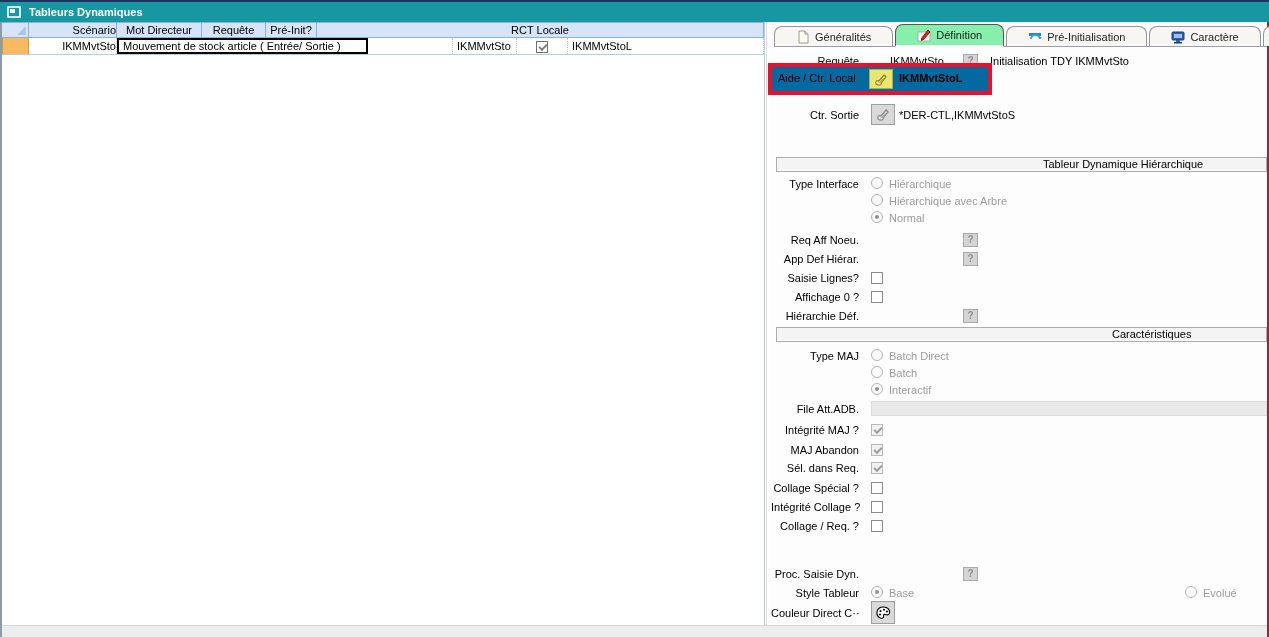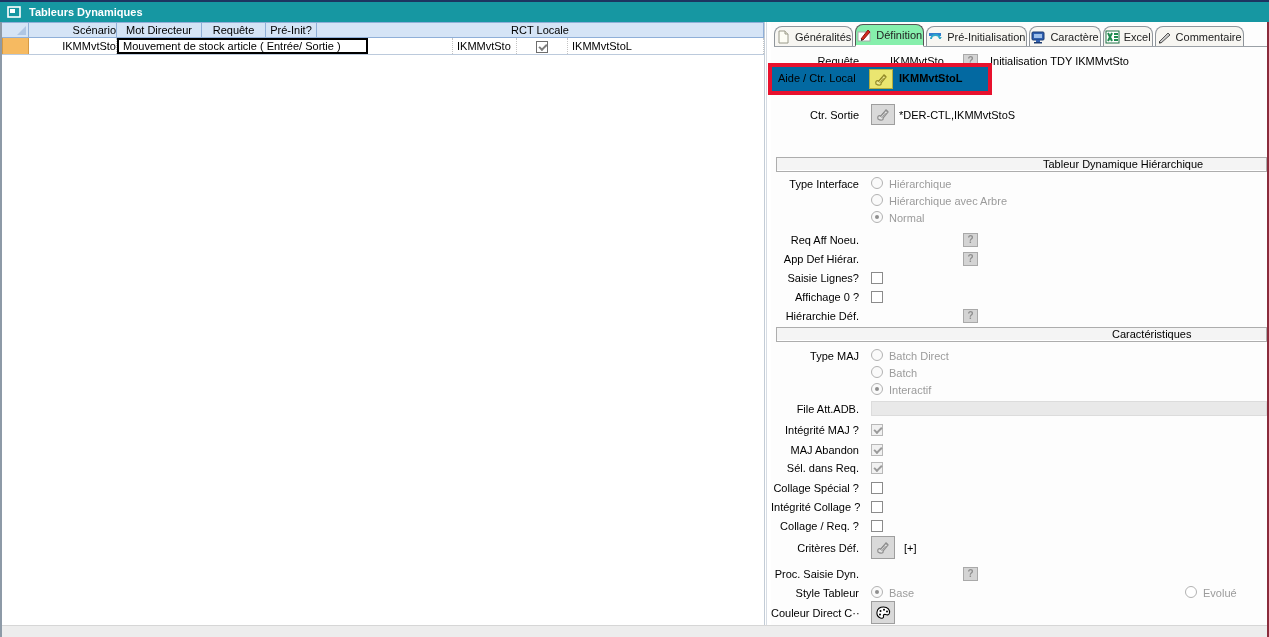--- a/index.html
+++ b/index.html
@@ -35,21 +35,21 @@
   .gr-cell.center { text-align:center; padding-left:0; }
 
   .c0{width:27px;} .c1{width:88px;text-align:right;} .c2{width:251px;} .c3{width:85px;} .c4{width:64px;} .c5{width:51px;} .c6{flex:1;}
 
   
   .right-panel { position:absolute; left:771px; top:22px; right:2px; bottom:12px; background:#fdfdfd; font-size:11px; }
 
   
   .tabbar { position:absolute; top:2px; left:3px; right:0; height:23px; display:flex; align-items:flex-end;
     gap:2px; border-bottom:1px solid #9aa0a6; }
-  .tab { display:flex; align-items:center; gap:4px; height:20px; padding:0 1px;
+  .tab { display:flex; align-items:center; gap:4px; height:20px; padding:0 21px;
     background:#f7f6f2; border:1px solid #8f959b; border-bottom:none; border-radius:8px 8px 0 0;
     font-size:11px; color:#222; white-space:nowrap; position:relative; }
   .tab.active { height:23px; background:#86efac; font-weight:normal; z-index:2; margin-bottom:-1px;
     border-color:#555; border-bottom:2px solid #fff; }
   .ticon { width:15px; height:14px; flex:0 0 auto; }
 
   
   .frow { position:absolute; left:0; right:0; height:16px; line-height:16px; }
   .flabel { position:absolute; left:0; width:88px; text-align:right; color:#000; white-space:nowrap; }
   .fval { position:absolute; left:119px; color:#000; white-space:nowrap; }
@@ -327,31 +327,20 @@
     <div class="frow" style="top:477px">
       <span class="flabel">Intégrité Collage ?</span>
       <span class="cb"></span>
     </div>
 
     <div class="frow" style="top:496px">
       <span class="flabel">Collage / Req. ?</span>
       <span class="cb"></span>
     </div>
 
-    <div class="frow" style="top:518px">
-      <span class="flabel">Critères Déf.</span>
-      <span class="ibtn" style="top:-4px;height:23px">
-        <svg viewBox="0 0 17 15">
-            <path d="M3 12 C2 9 4 8 6 9 L11 3 L13 5 L8 11 C9 13 6 14 3 12 z" fill="#e3e3e3" stroke="#8e8e8e" stroke-width="1.2"></path>
-            <path d="M11 3 L13 5" stroke="#8e8e8e" stroke-width="1.2"></path>
-            <path d="M5 10 L9 5 M6.5 11 L10.5 6" stroke="#8e8e8e" stroke-width="0.8"></path>
-          </svg>
-      </span>
-      <span class="fval2" style="left:133px">[+]</span>
-    </div>
 
     <div class="frow" style="top:544px">
       <span class="flabel">Proc. Saisie Dyn.</span>
       <span class="qbtn">?</span>
     </div>
 
     <div class="frow" style="top:563px">
       <span class="flabel">Style Tableur</span>
       <span class="radio checked"></span>
       <span class="rlabel">Base</span>

